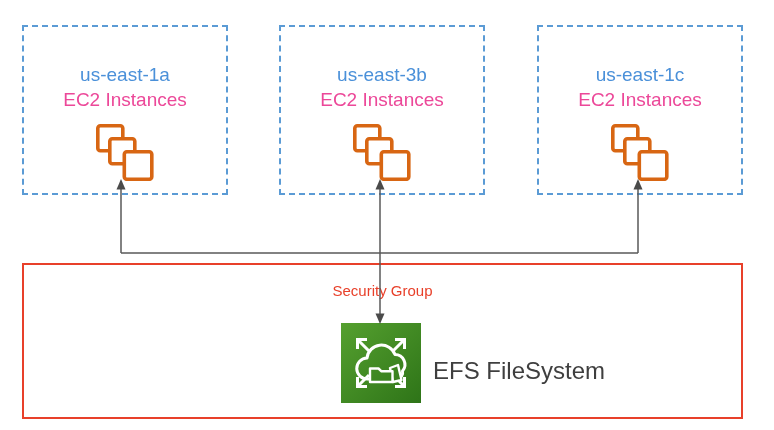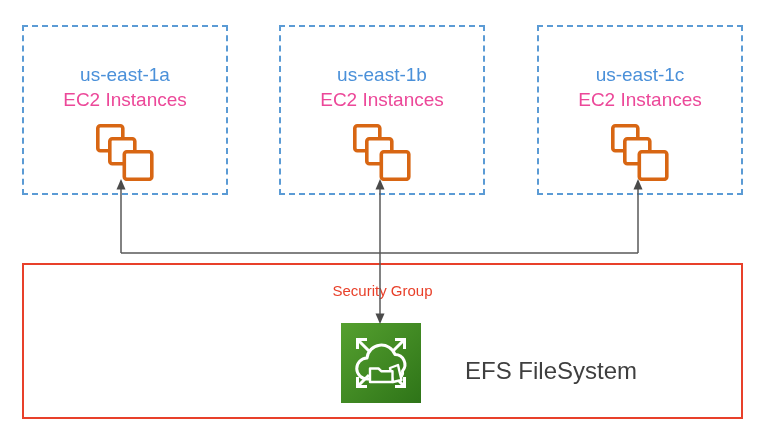--- a/index.html
+++ b/index.html
@@ -32,42 +32,42 @@
     border:2px solid #E8402A;background:#ffffff;
   }
   .sg-label{
     position:absolute;left:0;top:17px;width:100%;text-align:center;
     font-size:15px;color:#E8402A;
   }
   
   .efs-icon{position:absolute;left:341px;top:323px;width:80px;height:80px;}
   .efs-label{
     position:absolute;left:433px;top:357px;height:28px;line-height:28px;
-    font-size:24px;color:#3F3F3F;white-space:nowrap;margin-left:32px;
+    font-size:24px;color:#3F3F3F;white-space:nowrap;
   }
   
   .connectors{position:absolute;left:0;top:0;width:774px;height:430px;pointer-events:none;}
 </style>
 </head>
 <body>
 
 <div class="canvas">
 
   <div class="az-box b1">
     <div class="az-title">us-east-1a</div>
     <div class="az-label">EC2 Instances</div>
     <svg class="ec2-icon" viewBox="0 0 58 57">
       <rect x="1.8" y="1.8" width="25" height="25" rx="2.5" fill="#fff" stroke="#D86613" stroke-width="3.6"></rect>
       <rect x="13.8" y="14.8" width="25" height="25" rx="2.5" fill="#fff" stroke="#D86613" stroke-width="3.6"></rect>
       <rect x="28.3" y="27.8" width="27.5" height="27.5" rx="2.5" fill="#fff" stroke="#D86613" stroke-width="3.6"></rect>
     </svg>
   </div>
 
   <div class="az-box b2">
-    <div class="az-title">us-east-1b</div>
+    <div class="az-title">us-east-3b</div>
     <div class="az-label">EC2 Instances</div>
     <svg class="ec2-icon" viewBox="0 0 58 57">
       <rect x="1.8" y="1.8" width="25" height="25" rx="2.5" fill="#fff" stroke="#D86613" stroke-width="3.6"></rect>
       <rect x="13.8" y="14.8" width="25" height="25" rx="2.5" fill="#fff" stroke="#D86613" stroke-width="3.6"></rect>
       <rect x="28.3" y="27.8" width="27.5" height="27.5" rx="2.5" fill="#fff" stroke="#D86613" stroke-width="3.6"></rect>
     </svg>
   </div>
 
   <div class="az-box b3">
     <div class="az-title">us-east-1c</div>

